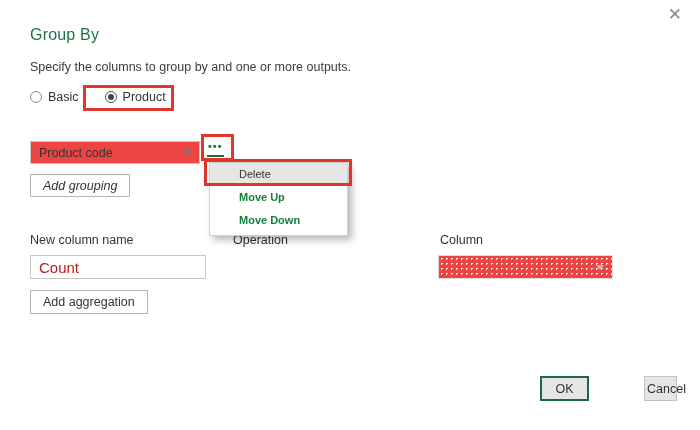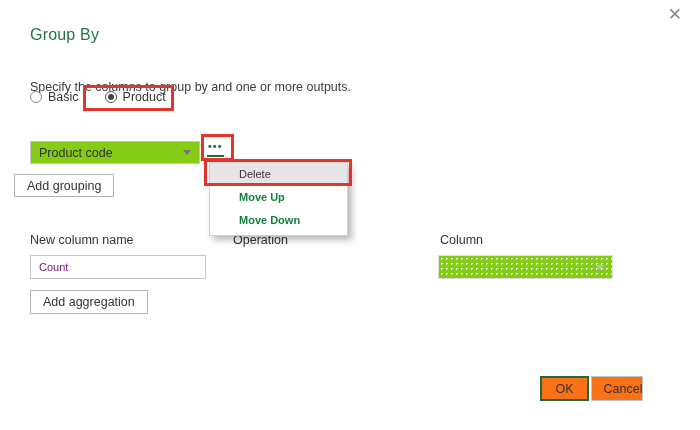--- a/index.html
+++ b/index.html
@@ -35,21 +35,20 @@
     font-weight: 300;
     color: #217346;
     letter-spacing: 0.2px;
   }
   .subtitle {
     position: absolute;
     left: 30px;
     top: 60px;
     font-size: 12.5px;
     color: #3b3b3b;
-    margin-top: 20px;
   }
   
   .radio-row {
     position: absolute;
     left: 30px;
     top: 90px;
     display: flex;
     align-items: center;
     gap: 26px;
   }
@@ -75,21 +74,21 @@
     left: 2px; top: 2px;
     width: 6px; height: 6px;
     border-radius: 50%;
     background: #444444;
   }
   .radio-label { color: #333333; }
   
   .dropdown, .textbox {
     position: absolute;
     height: 23px;
-    background: #84cc16;
+    background: #ef4444;
     border: 1px solid #c6c6c6;
     display: flex;
     align-items: center;
     padding: 0 8px;
     color: #333333;
   }
   .dropdown { justify-content: space-between; cursor: pointer; }
   .caret {
     width: 0; height: 0;
     border-left: 4px solid transparent;
@@ -149,66 +148,66 @@
     height: 23px;
     background: #ffffff;
     border: 1px solid #b5b5b5;
     color: #333333;
     font-size: 12.5px;
     padding: 0 12px;
     display: flex;
     align-items: center;
     cursor: pointer;
   }
-  #add-grouping-btn { left: 14px; top: 174px; }
+  #add-grouping-btn { left: 30px; top: 174px; font-style: italic; }
   #add-aggregation-btn { left: 30px; top: 290px; height: 24px; }
   
   .field-label {
     position: absolute;
     top: 233px;
     color: #333333;
     font-size: 12.5px;
   }
   #label-new-col { left: 30px; }
   #label-operation { left: 233px; }
   #label-column { left: 440px; }
   #new-col-input {
     position: absolute;
     left: 30px; top: 255px;
     width: 176px; height: 24px;
     border: 1px solid #c6c6c6;
     padding: 0 8px;
     font-family: inherit;
-    font-size: 11px;
-    color: #701a75;
+    font-size: 15px;
+    color: #b91c1c;
     outline: none;
   }
   #operation-dropdown { left: 233px; top: 255px; width: 176px; height: 24px; }
   #column-dropdown   { left: 438px; top: 255px; width: 175px; height: 24px; }
   
   .footer-btn {
     position: absolute;
     top: 376px;
     height: 25px;
-    background: #f97316;
+    background: #e5e5e5;
     font-size: 12.5px;
     color: #333333;
     display: flex;
     align-items: center;
     justify-content: center;
     cursor: pointer;
   }
   #ok-btn {
     left: 540px;
     width: 49px;
     border: 2px solid #1d6a40;
   }
   #cancel-btn {
-    left: 591px;
-    width: 52px;
+    left: 644px;
+    width: 33px;
     border: 1px solid #c3c3c3;
     padding-left: 12px;
   }
   
   .annotation {
     position: absolute;
     border: 3px solid #e0352b;
     background: transparent;
     pointer-events: none;
     z-index: 10;

